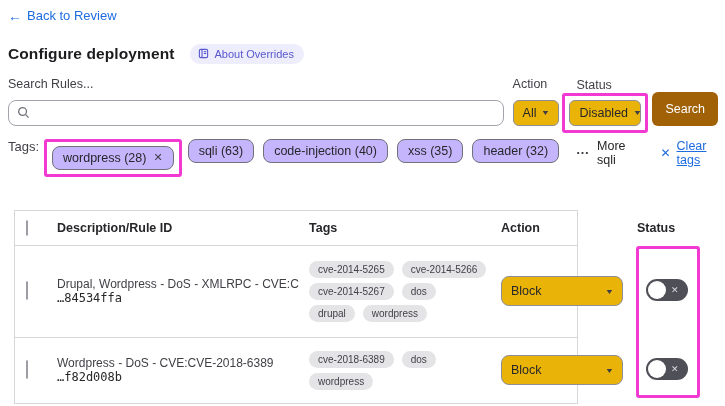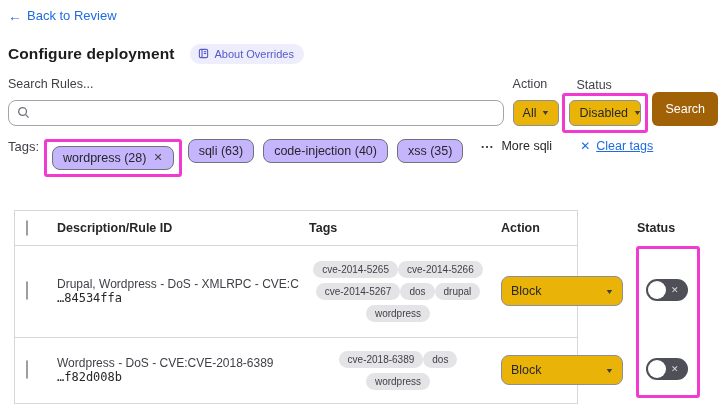--- a/index.html
+++ b/index.html
@@ -65,21 +65,21 @@
   .t-head { height: 34px; font-weight: 700; font-size: 12.5px; color: #27272a; }
   .t-body-row { border-top: 1px solid #d6d6db; }
   .t-body-row.r1 { height: 92px; }
   .t-body-row.r2 { height: 66px; }
   .cb-cell { padding-left: 11px; }
   .checkbox { width: 16px; height: 16px; border: 1.5px solid #9d9da6; border-radius: 4px;
     background: #fff; cursor: pointer; }
   .desc-cell { padding-right: 10px; min-width: 0; }
   .desc-line { font-size: 12px; color: #3f3f46; white-space: nowrap; overflow: hidden; }
   .rule-id { font-family: "DejaVu Sans Mono", monospace; font-size: 12px; color: #27272a; margin-top: 0; }
-  .tags-cell { display: flex; flex-wrap: wrap; gap: 5px 0; padding-right: 14px; justify-content: center; }
+  .tags-cell { display: flex; flex-wrap: wrap; gap: 5px 8px; padding-right: 14px; }
   .pill { background: #e4e4e7; color: #3f3f46; font-size: 10px; border-radius: 9px;
     padding: 3px 9px; white-space: nowrap; }
   .action-cell .select { width: 122px; height: 30px; border-radius: 8px; }
   .status-cell { padding-left: 9px; }
   .toggle { width: 42px; height: 22px; background: #4f4f57; border-radius: 11px;
     display: inline-flex; align-items: center; cursor: pointer; }
   .toggle .knob { width: 18px; height: 18px; background: #fff; border-radius: 50%; margin-left: 2px; }
   .toggle .tx { color: #d9d9de; font-size: 9px; margin-left: 5px; }
   .status-overlay { position: absolute; left: 622px; top: 36px; width: 64px; height: 152px;
     border: 3.5px solid #f23ad2; border-radius: 3px; pointer-events: none; }
@@ -150,20 +150,23 @@
     </span>
     <span class="chip">
         <span>sqli (63)</span>
       </span>
     <span class="chip">
         <span>code-injection (40)</span>
       </span>
     <span class="chip">
         <span>xss (35)</span>
       </span>
+    <span class="chip">
+        <span>header (32)</span>
+      </span>
     <span class="more-tags">
       <span class="dots">⋯</span>
       <span>More sqli</span>
     </span>
     <span class="clear-tags">
       <span class="x">✕</span>
       <span class="txt">Clear tags</span>
     </span>
   </div>
 

